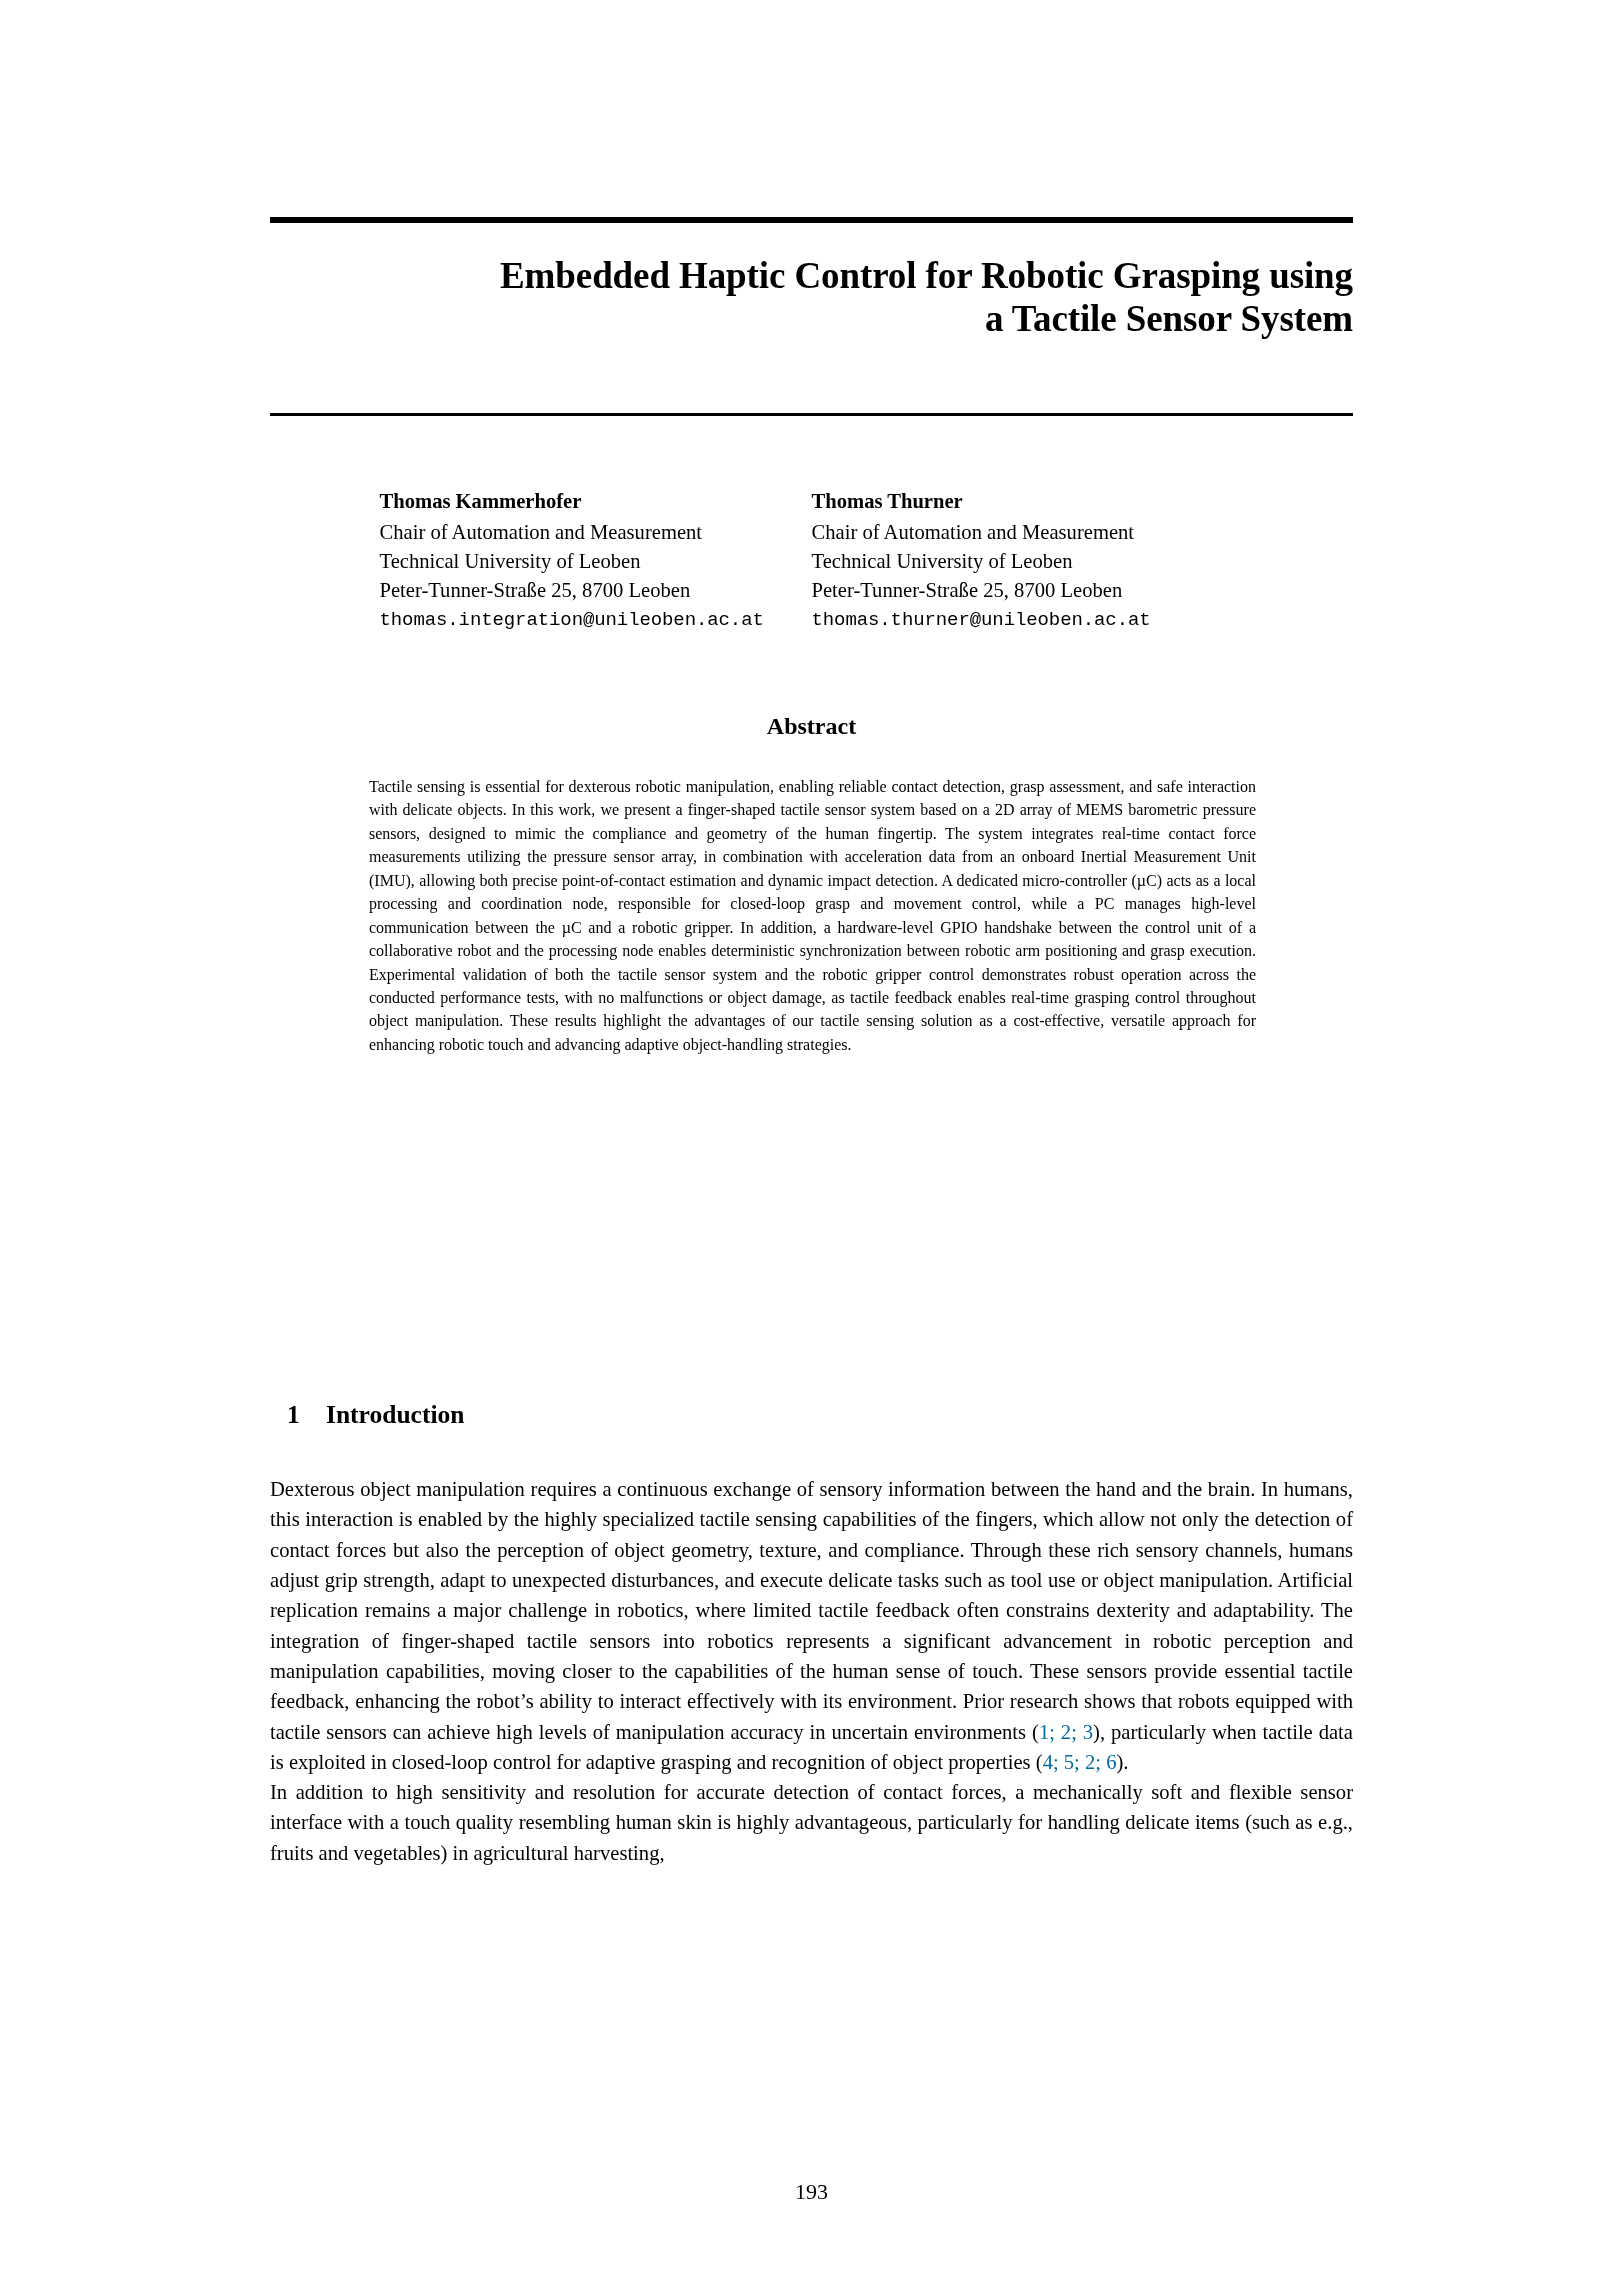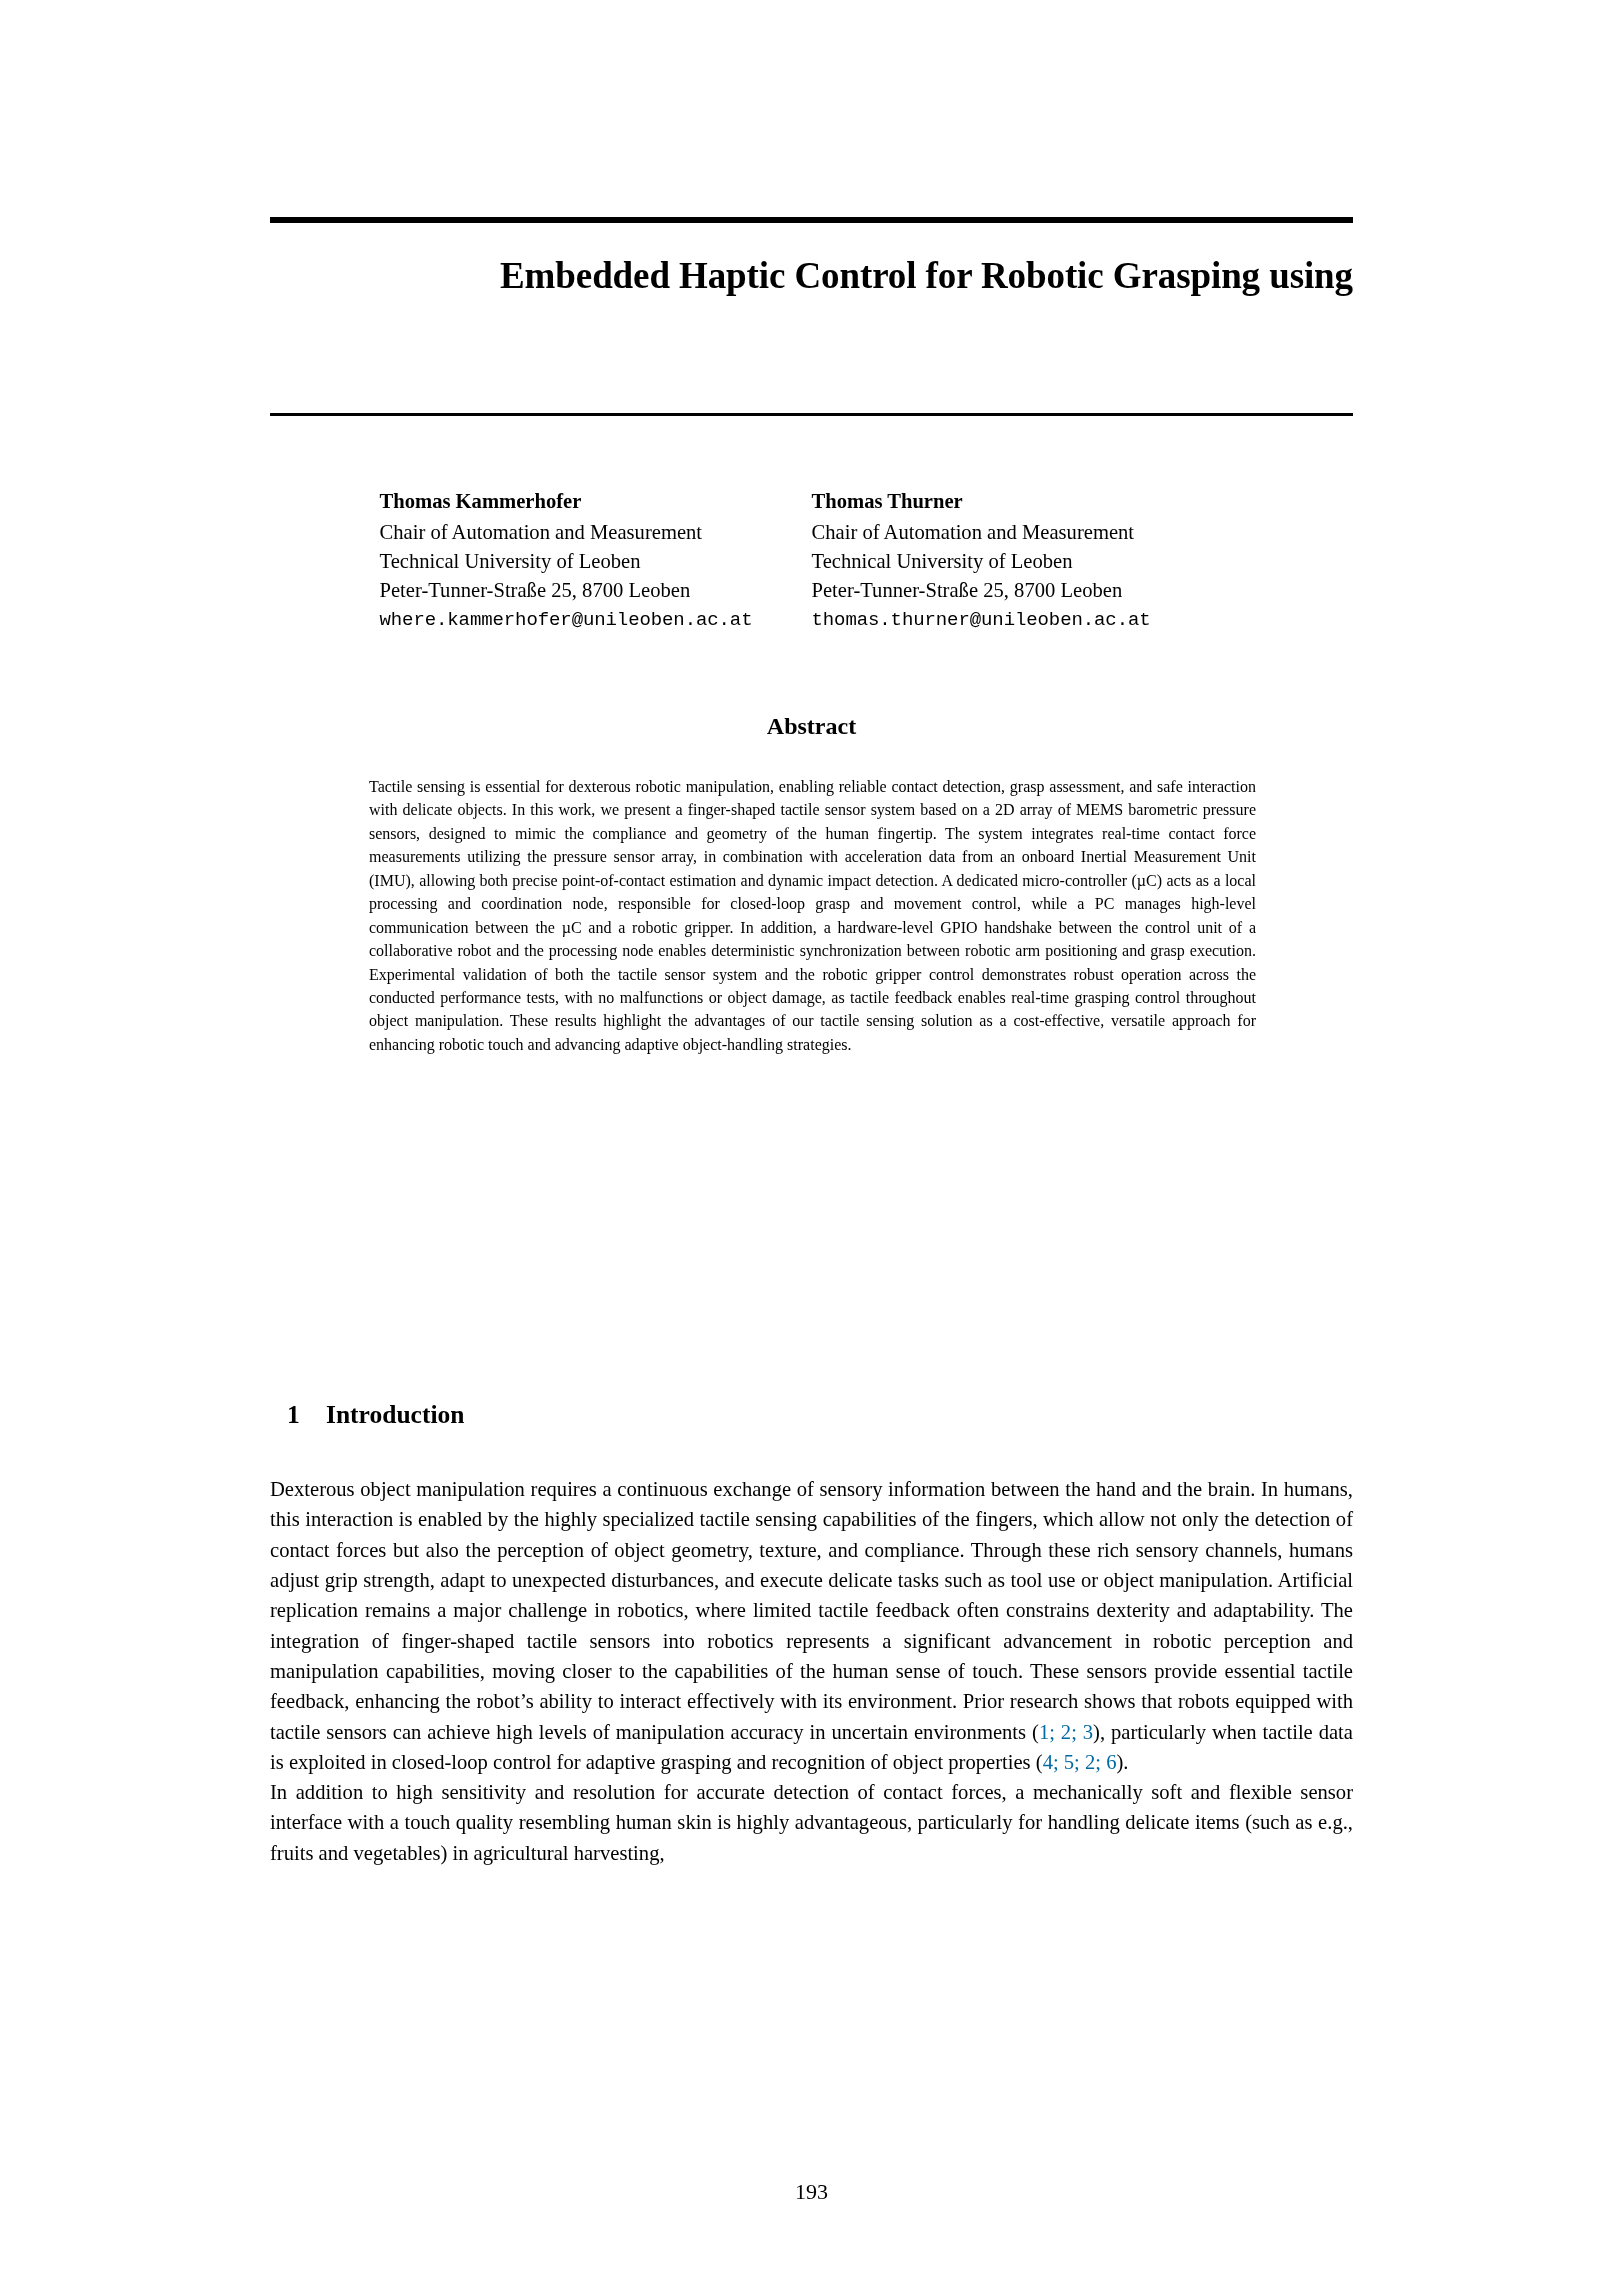--- a/index.html
+++ b/index.html
@@ -158,31 +158,32 @@
 </style>
 </head>
 <body>
 
 <div class="page">
 
   <div class="rule-thick"></div>
 
   <div class="title">
     <span class="title-line">Embedded Haptic Control for Robotic Grasping using</span>
+    <span class="title-line">a Tactile Sensor System</span>
   </div>
 
   <div class="rule-thin"></div>
 
   <div class="authors">
     <div class="author-col">
       <span class="author-name">Thomas Kammerhofer</span>
       <span class="author-line">Chair of Automation and Measurement</span>
       <span class="author-line">Technical University of Leoben</span>
       <span class="author-line">Peter-Tunner-Straße 25, 8700 Leoben</span>
-      <span class="author-email">where.kammerhofer@unileoben.ac.at</span>
+      <span class="author-email">thomas.integration@unileoben.ac.at</span>
     </div>
     <div class="author-col">
       <span class="author-name">Thomas Thurner</span>
       <span class="author-line">Chair of Automation and Measurement</span>
       <span class="author-line">Technical University of Leoben</span>
       <span class="author-line">Peter-Tunner-Straße 25, 8700 Leoben</span>
       <span class="author-email">thomas.thurner@unileoben.ac.at</span>
     </div>
   </div>
 

